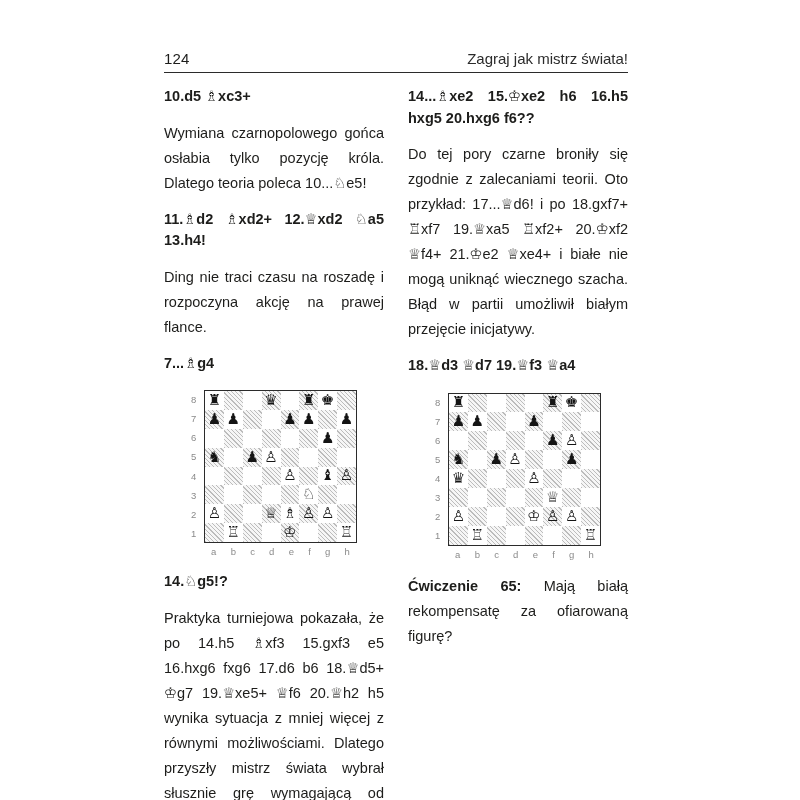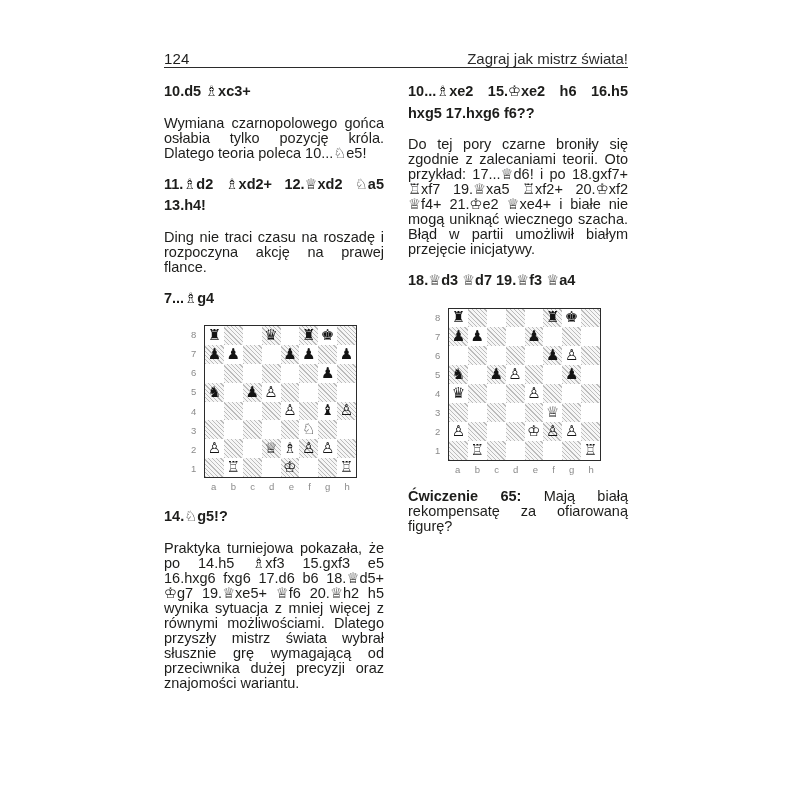--- a/index.html
+++ b/index.html
@@ -14,34 +14,35 @@
   .content{
     position:absolute;
     left:164px;top:50px;
     width:464px;
   }
   .header{
     display:flex;
     justify-content:space-between;
     align-items:flex-start;
     border-bottom:1.5px solid #2b2b2b;
+    padding-bottom:5px;
     gap:20px;
   }
   .page-number{font-size:15px;letter-spacing:.2px;}
   .running-title{font-size:15px;color:#2b2b2b;}
   .columns{
     display:flex;
     gap:24px;
     margin-top:6px;
   }
   .col{width:224px;}
   p{margin:0;}
   .body-text{
     font-size:14.5px;
-    line-height:15px;
+    line-height:25px;
     text-align:justify;
     margin:13px 0;
   }
   .moves{
     font-size:14.5px;
     line-height:21.5px;
     font-weight:bold;
     text-align:justify;
     margin:13px 0;
   }
@@ -199,21 +200,21 @@
                 <span>h</span>
               </div>
           </div>
         </div>
 
         <p class="moves">14.♘g5!?</p>
         <p class="body-text">Praktyka turniejowa pokazała, że po 14.h5 ♗xf3 15.gxf3 e5 16.hxg6 fxg6 17.d6 b6 18.♕d5+ ♔g7 19.♕xe5+ ♕f6 20.♕h2 h5 wynika sytuacja z mniej więcej z równymi możliwościami. Dlatego przyszły mistrz świata wybrał słusznie grę wymagającą od przeciwnika dużej precyzji oraz znajomości wariantu.</p>
       </div>
 
       <div class="col">
-        <p class="moves first">10...♗xe2 15.♔xe2 h6 16.h5 hxg5 17.hxg6 f6??</p>
+        <p class="moves first">14...♗xe2 15.♔xe2 h6 16.h5 hxg5 20.hxg6 f6??</p>
         <p class="body-text">Do tej pory czarne broniły się zgodnie z zalecaniami teorii. Oto przykład: 17...♕d6! i po 18.gxf7+ ♖xf7 19.♕xa5 ♖xf2+ 20.♔xf2 ♕f4+ 21.♔e2 ♕xe4+ i białe nie mogą uniknąć wiecznego szacha. Błąd w partii umożliwił białym przejęcie inicjatywy.</p>
         <p class="moves">18.♕d3 ♕d7 19.♕f3 ♕a4</p>
 
         <div class="diagram">
           <div class="diagram-inner">
             <div class="ranks">
                 <span>8</span>
                 <span>7</span>
                 <span>6</span>
                 <span>5</span>

